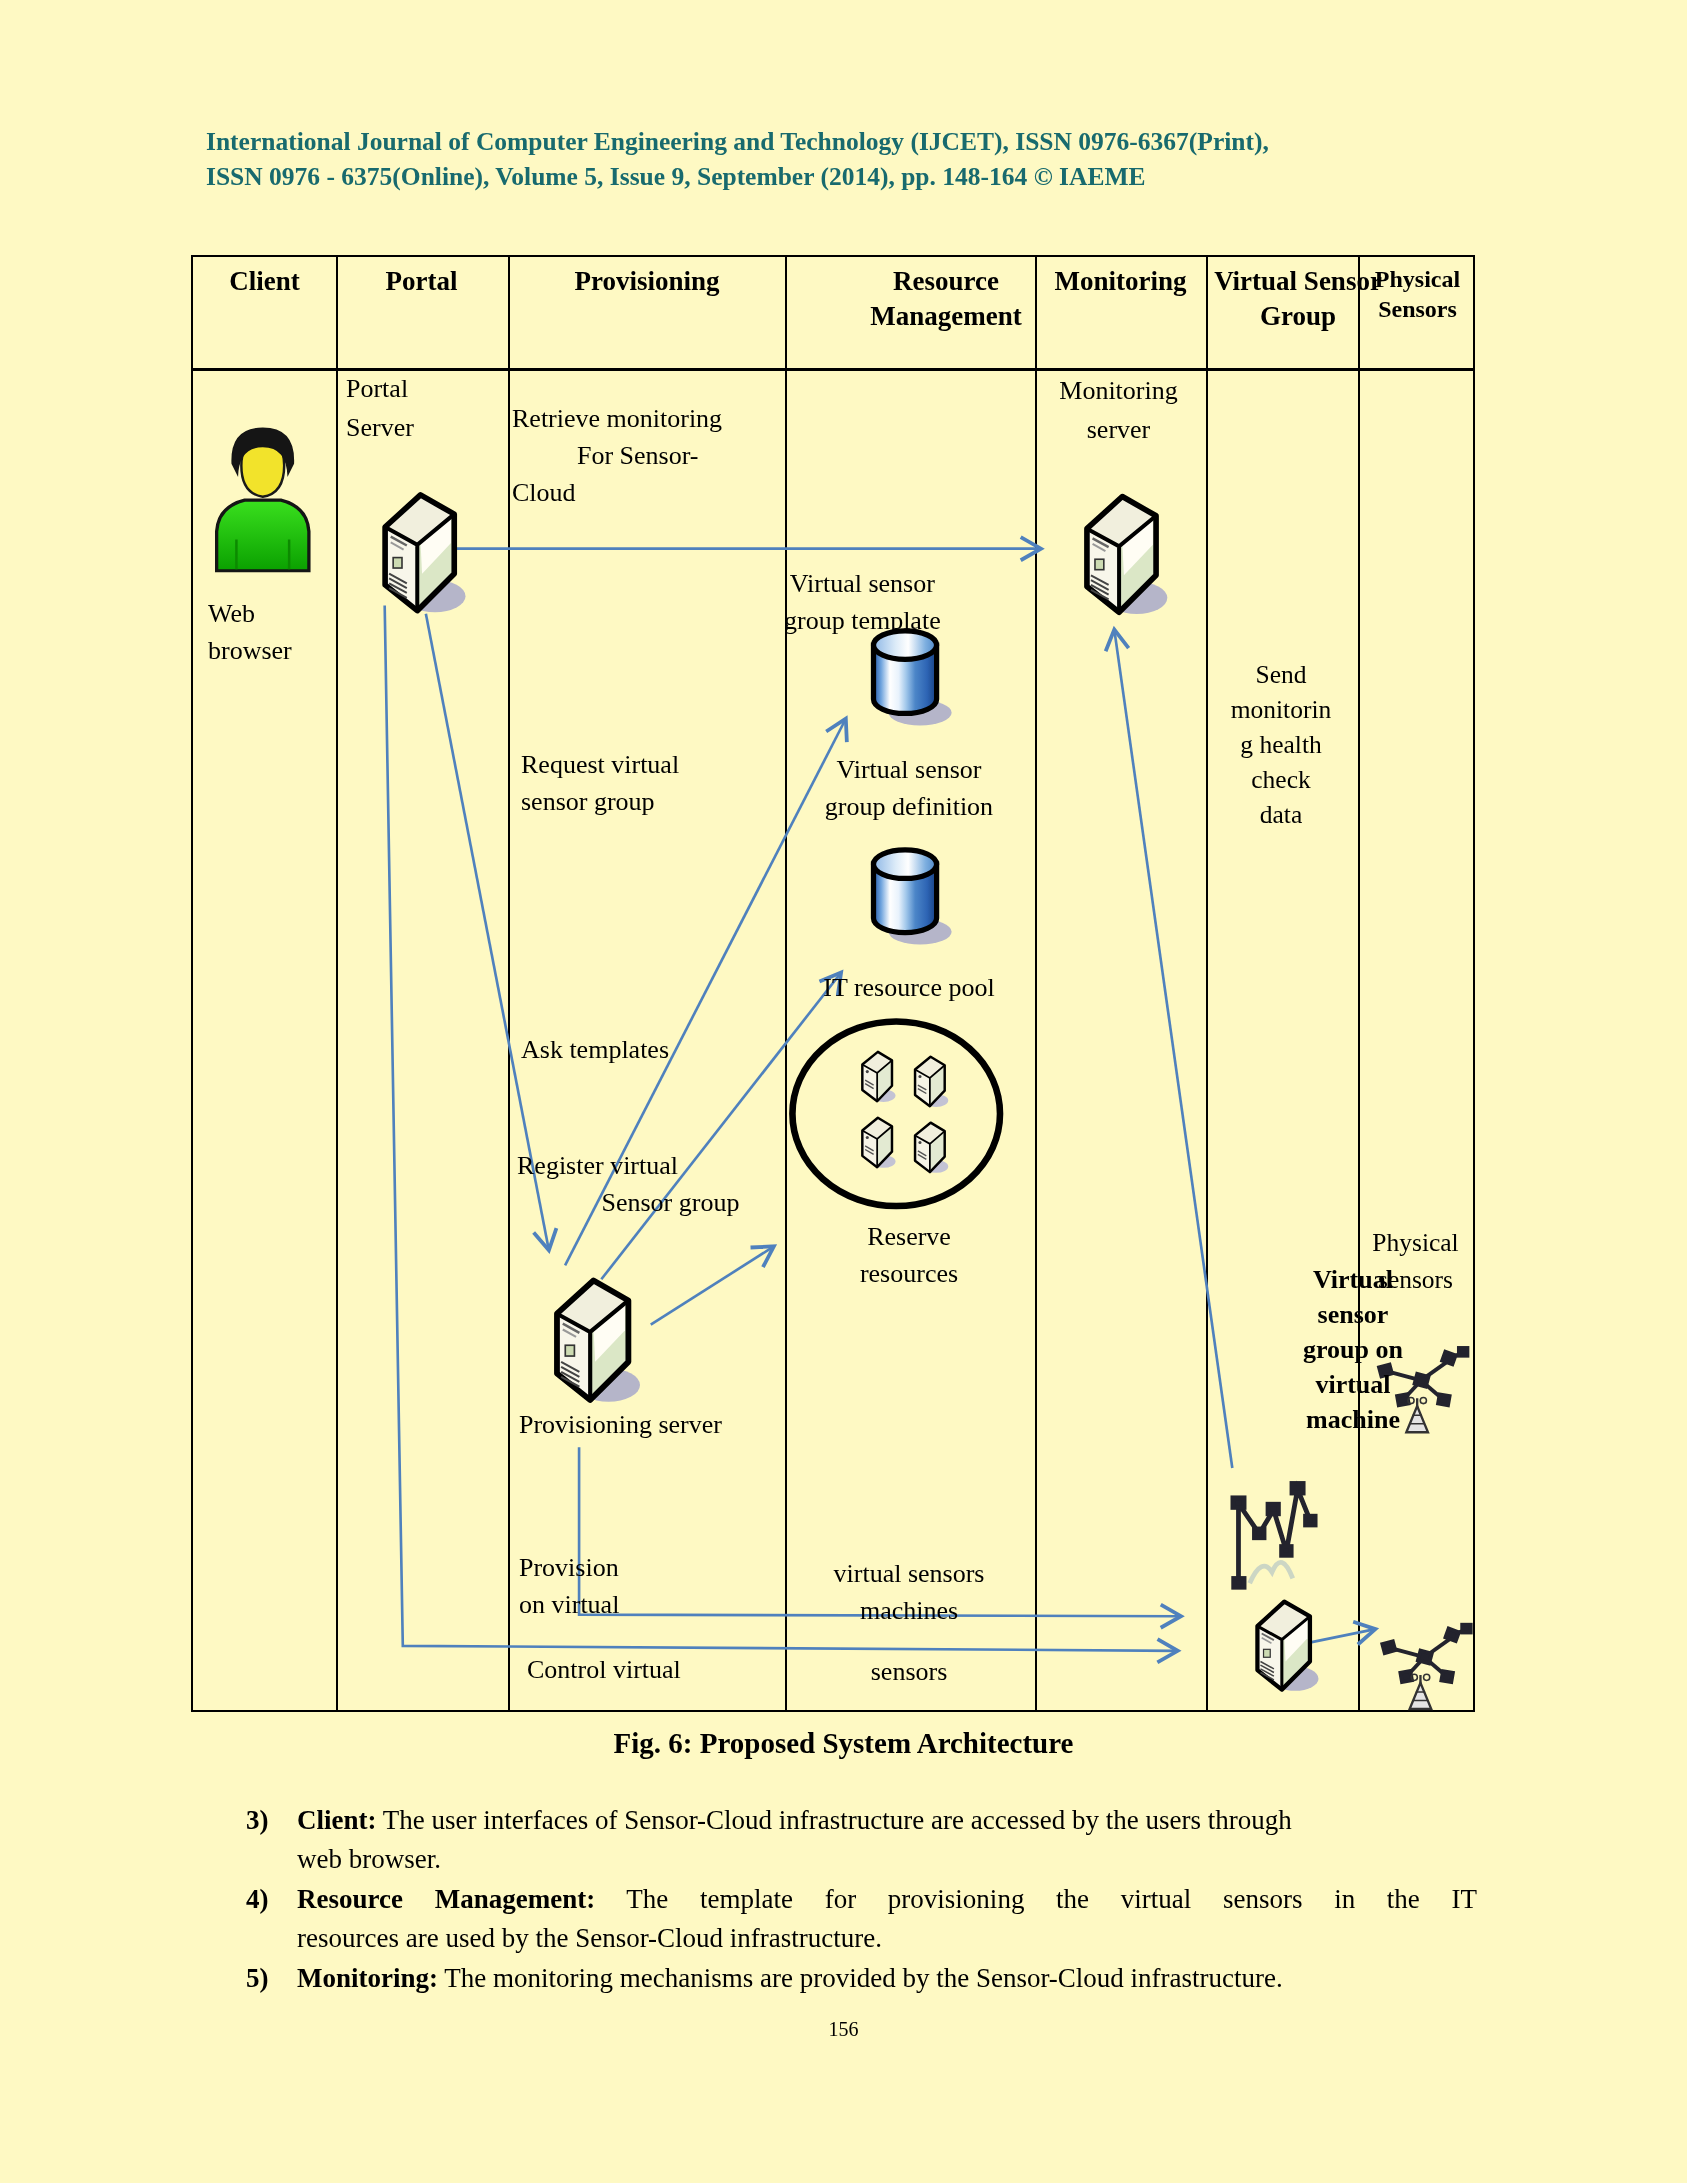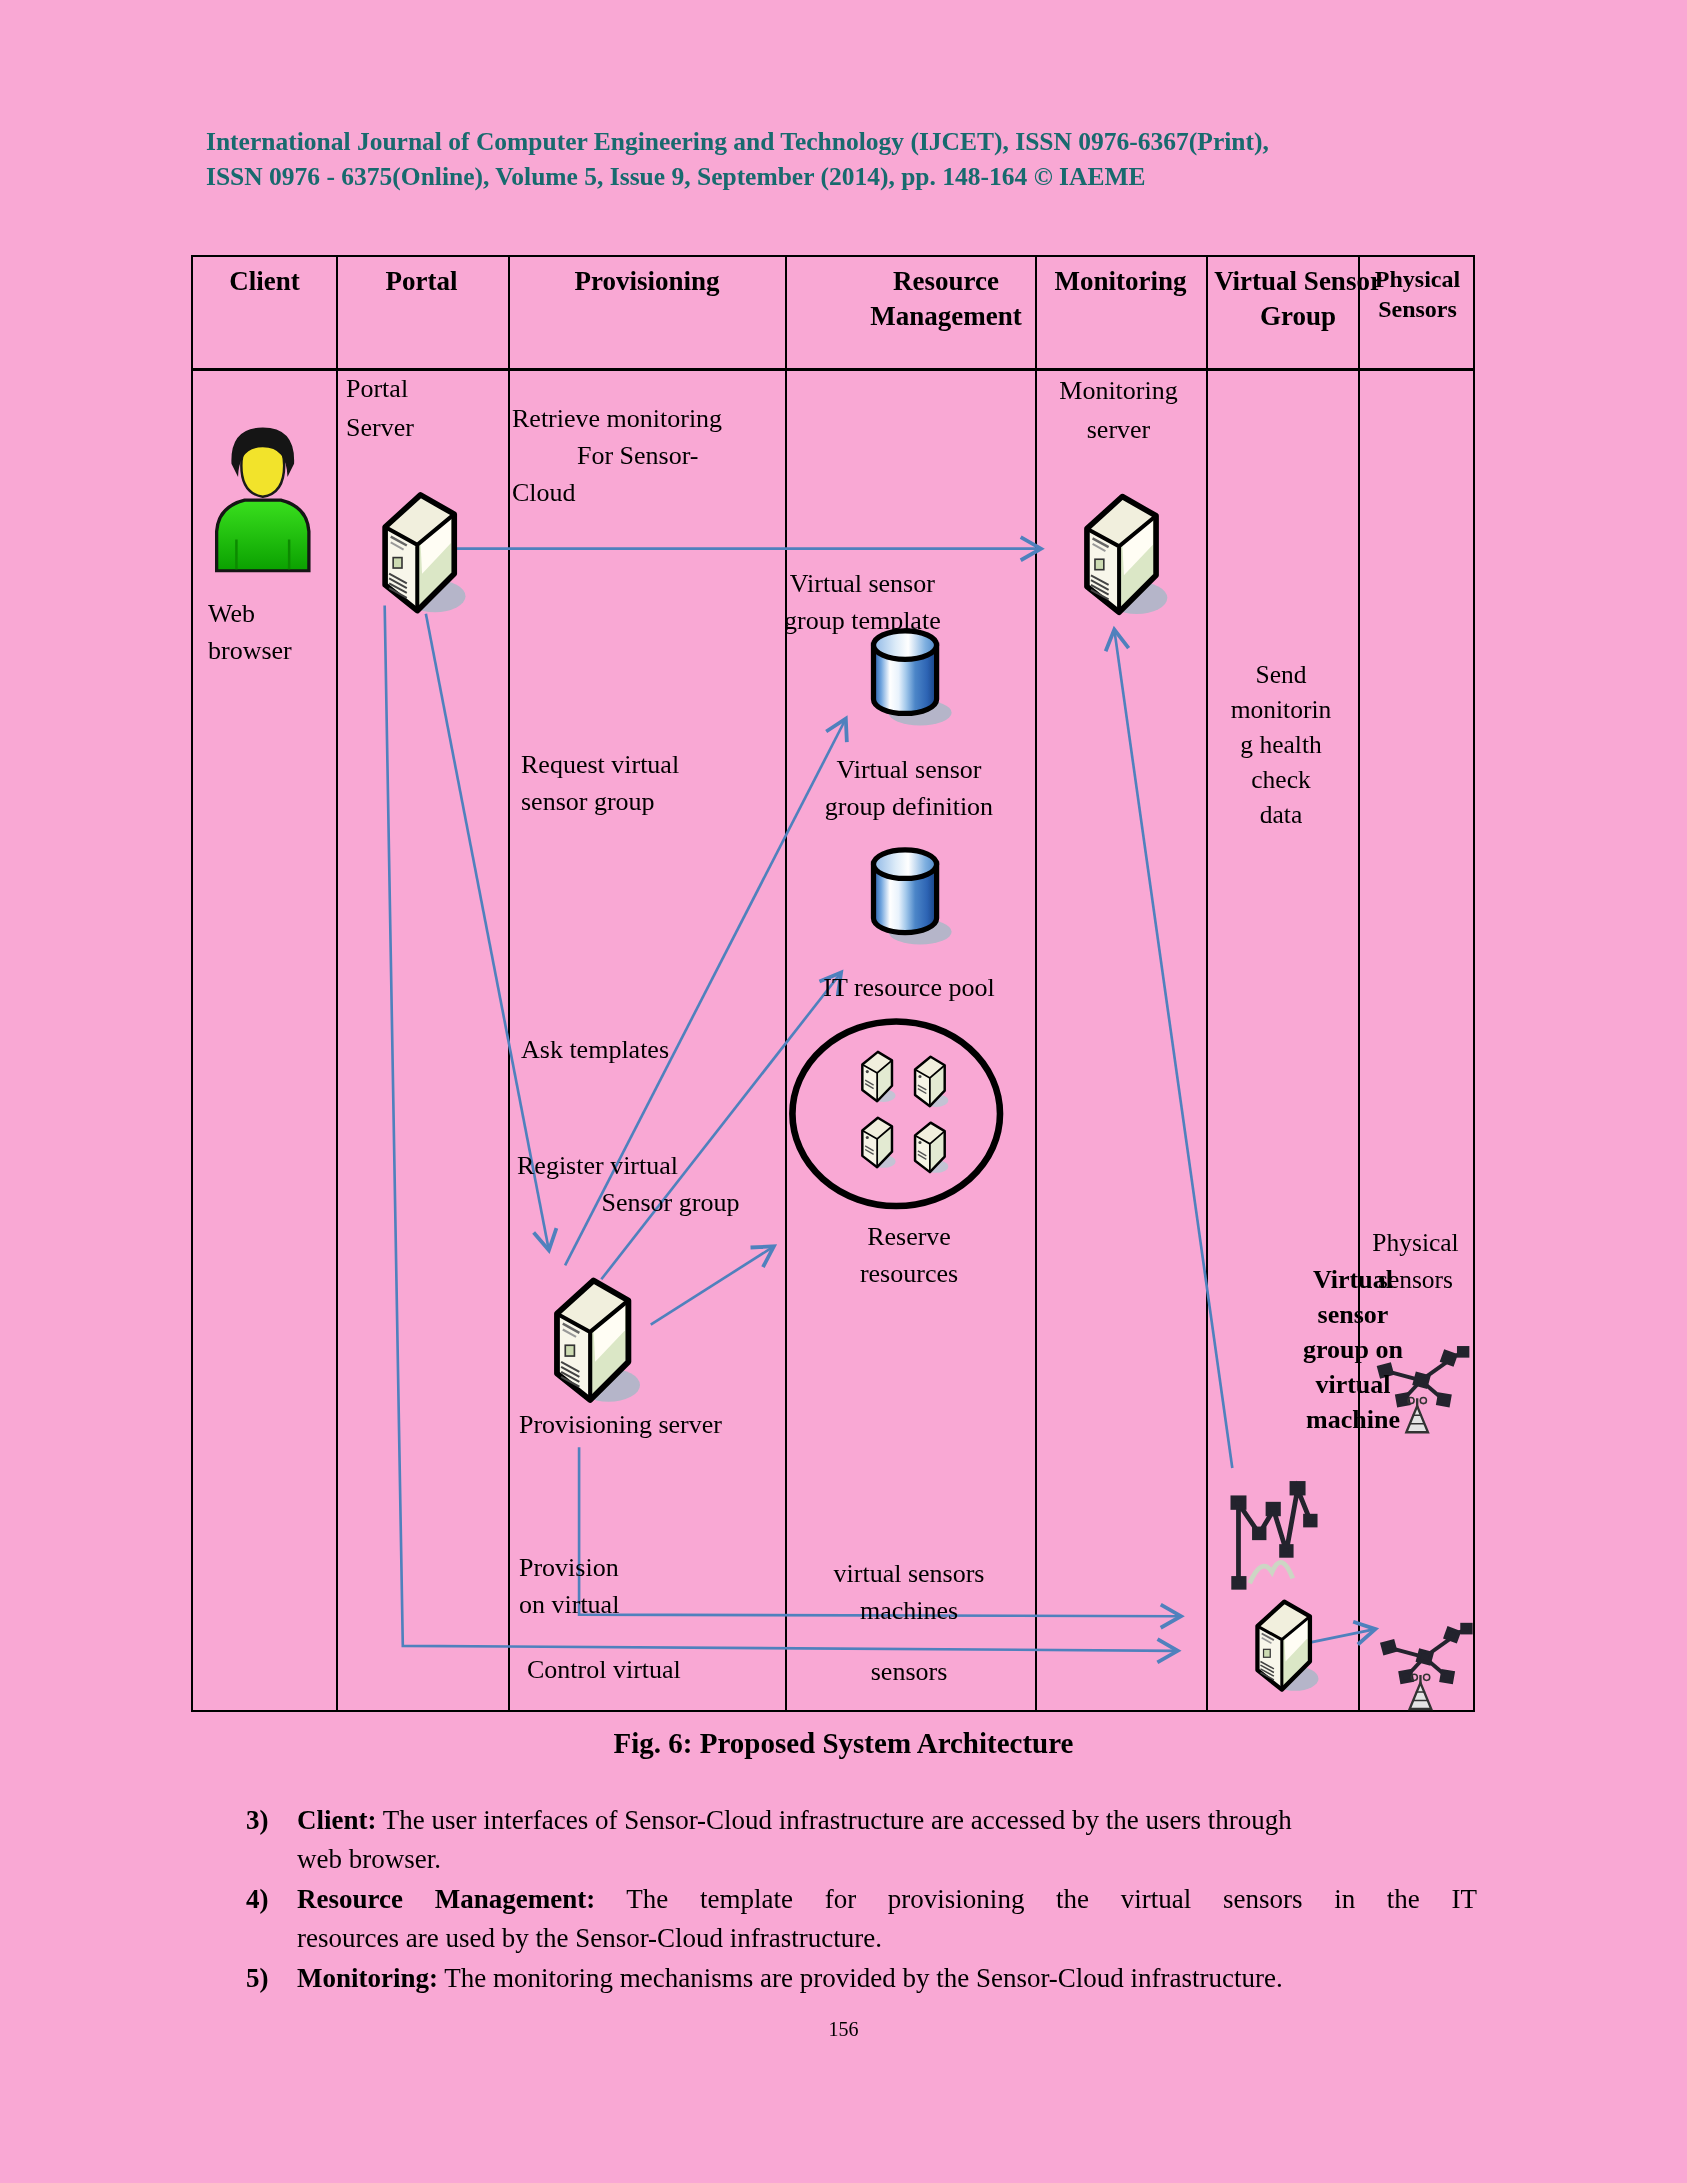--- a/index.html
+++ b/index.html
@@ -1,16 +1,16 @@
 <!DOCTYPE html>
 <html style="font-size:13px"><head>
 <meta charset="utf-8">
 <style>
   html,body{margin:0;padding:0;background:#ffffff;}
-  .page{position:relative;width:1687px;height:2183px;background:#f9a8d4;overflow:hidden;
+  .page{position:relative;width:1687px;height:2183px;background:#fef9c3;overflow:hidden;
         font-family:"Liberation Serif",serif;color:#000;}
   .jheader{position:absolute;left:206px;top:124px;width:1318px;
            font-weight:bold;font-size:25.5px;line-height:35px;color:#186a6e;white-space:pre;}
   .tbl{position:absolute;left:191px;top:255px;width:1284px;height:1457px;border:2.5px solid #000;box-sizing:border-box;}
   .vline{position:absolute;top:0;width:1.6px;height:100%;background:#000;}
   .hsep{position:absolute;left:0;top:111px;width:100%;height:2.5px;background:#000;}
   .hcell{position:absolute;top:6.6px;text-align:center;font-weight:bold;font-size:27px;line-height:35px;}
   .hcell.small{font-size:24px;line-height:30.5px;}
   .lbl{position:absolute;font-size:26px;line-height:37px;white-space:pre;}
   .c{text-align:center;}

